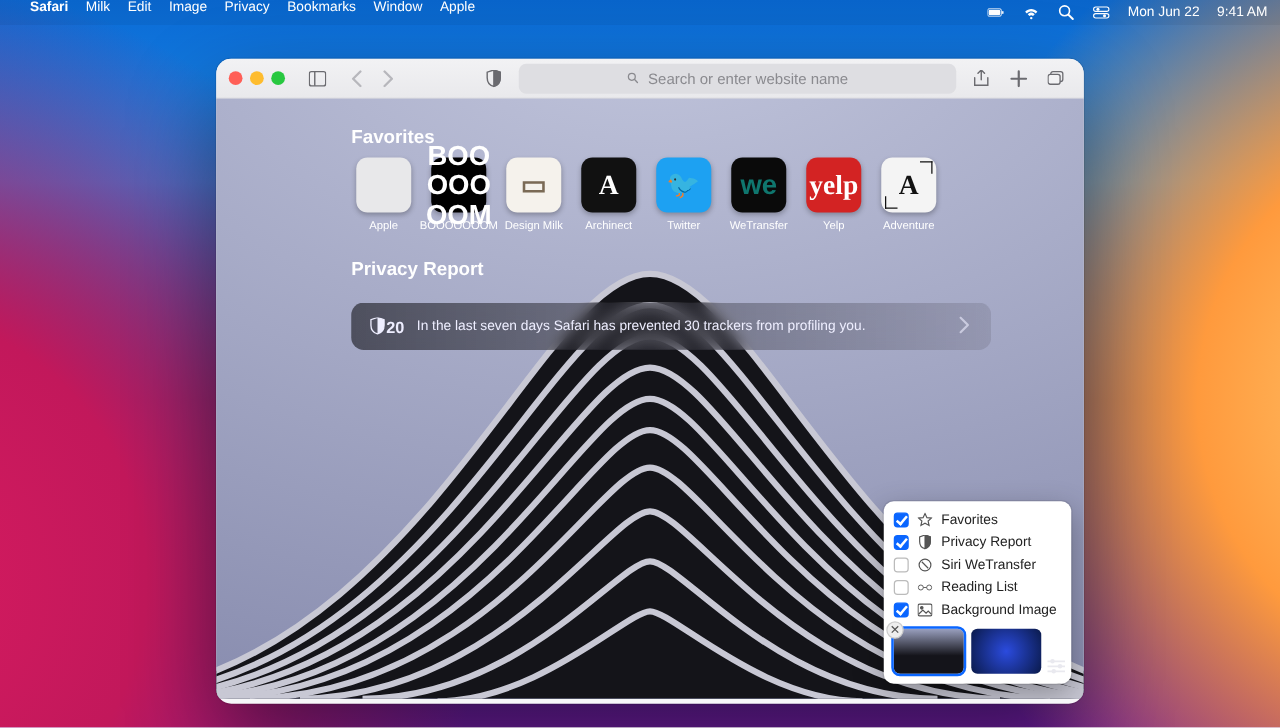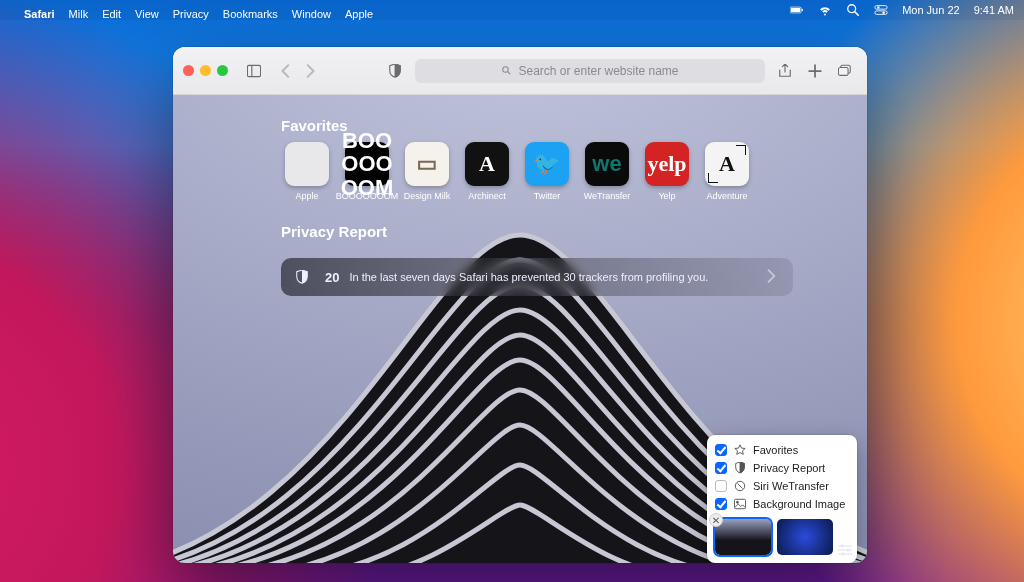--- a/index.html
+++ b/index.html
@@ -11,41 +11,41 @@
     position: absolute; inset: 0;
     background:
       radial-gradient(circle at 115% 55%, #ffd37a 0%, #ff9a3d 18%, rgba(255,154,61,0) 36%),
       radial-gradient(circle at -10% 80%, #d81b60 0%, #c2185b 18%, rgba(216,27,96,0) 40%),
       linear-gradient(180deg, #0a6bd6 0%, #1e88e5 25%, #2a3d8f 55%, #6a1b9a 100%);
   }
 
   
   .menubar {
     position: absolute; top: 0; left: 0; right: 0; height: 20px;
-    display: flex; align-items: flex-end; justify-content: space-between;
+    display: flex; align-items: flex-start; justify-content: space-between;
     padding: 0 10px;
     color: #fff; font-size: 11px;
     background: rgba(0,0,0,.05);
   }
   .menubar .left, .menubar .right { display: flex; align-items: center; gap: 14px; }
   .menubar .left .apple { font-size: 13px; line-height: 1; }
   .menubar .left .app { font-weight: 600; }
   .menubar .right svg { width: 14px; height: 14px; fill: #fff; }
   .menubar .right .status-item { display:flex; align-items:center; height:20px; }
 
   
   .safari {
     position: absolute; left: 173px; top: 47px; width: 694px; height: 516px;
     border-radius: 12px; overflow: hidden;
     box-shadow: 0 30px 70px rgba(0,0,0,.45), 0 0 0 1px rgba(0,0,0,.08);
     background: #f6f6f8;
   }
 
   .toolbar {
-    position: relative; height: 48px;
+    position: relative; height: 32px;
     display: flex; align-items: center; gap: 8px;
     padding: 0 10px;
     background: linear-gradient(#f2f2f4,#e9e9ec);
     border-bottom: 1px solid #d7d7db;
   }
   .traffic { display: flex; gap: 6px; padding-right: 6px; }
   .traffic span { width: 11px; height: 11px; border-radius: 50%; display:block; }
   .tl-red { background:#ff5f57; } .tl-yellow{background:#febc2e;} .tl-green{background:#28c840;}
 
   .tbtn { width: 24px; height: 22px; border-radius: 5px; display:flex; align-items:center; justify-content:center; color:#6b6b70; }
@@ -92,21 +92,21 @@
 
   .privacy-bar {
     position: relative;
     margin: 10px 74px 0 108px;
     height: 38px; border-radius: 10px;
     background: linear-gradient(90deg, rgba(20,20,25,.6), rgba(120,120,140,.35));
     backdrop-filter: blur(6px);
     display:flex; align-items:center; gap:10px; padding:0 14px;
     color:#eef; font-size:11px;
   }
-  .privacy-bar .count { font-weight:600; font-size:13px; display:flex; align-items:center; gap:16px; }
+  .privacy-bar .count { font-weight:600; font-size:13px; display:flex; align-items:center; gap:0; }
   .privacy-bar .chev { margin-left:auto; opacity:.6; }
   .privacy-bar svg { width:14px; height:14px; fill:#eef; }
 
   
   .popover {
     position: absolute; right: 10px; bottom: 12px;
     width: 150px; background:#fff; border-radius:8px;
     box-shadow: 0 8px 24px rgba(0,0,0,.3), 0 0 0 1px rgba(0,0,0,.08);
     padding: 6px 8px 8px 8px; font-size:11px; color:#222;
   }
@@ -155,21 +155,21 @@
 <body>
 
 <div class="desktop"></div>
 
 <div class="menubar">
   <div class="left">
     <span class="apple"></span>
     <span class="app">Safari</span>
     <span>Milk</span>
     <span>Edit</span>
-    <span>View</span>
+    <span>Image</span>
     <span>Privacy</span>
     <span>Bookmarks</span>
     <span>Window</span>
     <span>Apple</span>
   </div>
   <div class="right">
     <span class="status-item">
       <svg viewBox="0 0 24 12">
           <rect x="0" y="1" width="19" height="10" rx="2" fill="none" stroke="#fff" stroke-width="1.2"></rect>
           <rect x="1.5" y="2.5" width="16" height="7" rx="1"></rect>
@@ -366,20 +366,31 @@
           <input type="checkbox" style="">
           <span class="ico">
             <svg viewBox="0 0 14 14">
               <circle cx="7" cy="7" r="5.5" fill="none" stroke-width="1.1"></circle>
               <line x1="4" y1="4" x2="10" y2="10" stroke-width="1.1"></line>
             </svg>
           </span>
           <span>Siri WeTransfer</span>
         </div>
         <div class="row">
+          <input type="checkbox" style="">
+          <span class="ico">
+            <svg viewBox="0 0 18 8">
+              <circle cx="4" cy="4" r="3" fill="none" stroke-width="1.1"></circle>
+              <circle cx="14" cy="4" r="3" fill="none" stroke-width="1.1"></circle>
+              <path d="M7 4h4" stroke-width="1.1"></path>
+            </svg>
+          </span>
+          <span>Reading List</span>
+        </div>
+        <div class="row">
           <input type="checkbox" checked="" style="">
           <span class="ico">
             <svg viewBox="0 0 14 12">
               <rect x="0.5" y="0.5" width="13" height="11" rx="1.5" fill="none" stroke-width="1.1"></rect>
               <circle cx="4" cy="4" r="1.2"></circle>
               <path d="M1 10l4-4 3 3 2-2 3 3" fill="none" stroke-width="1.1"></path>
             </svg>
           </span>
           <span>Background Image</span>
         </div>

